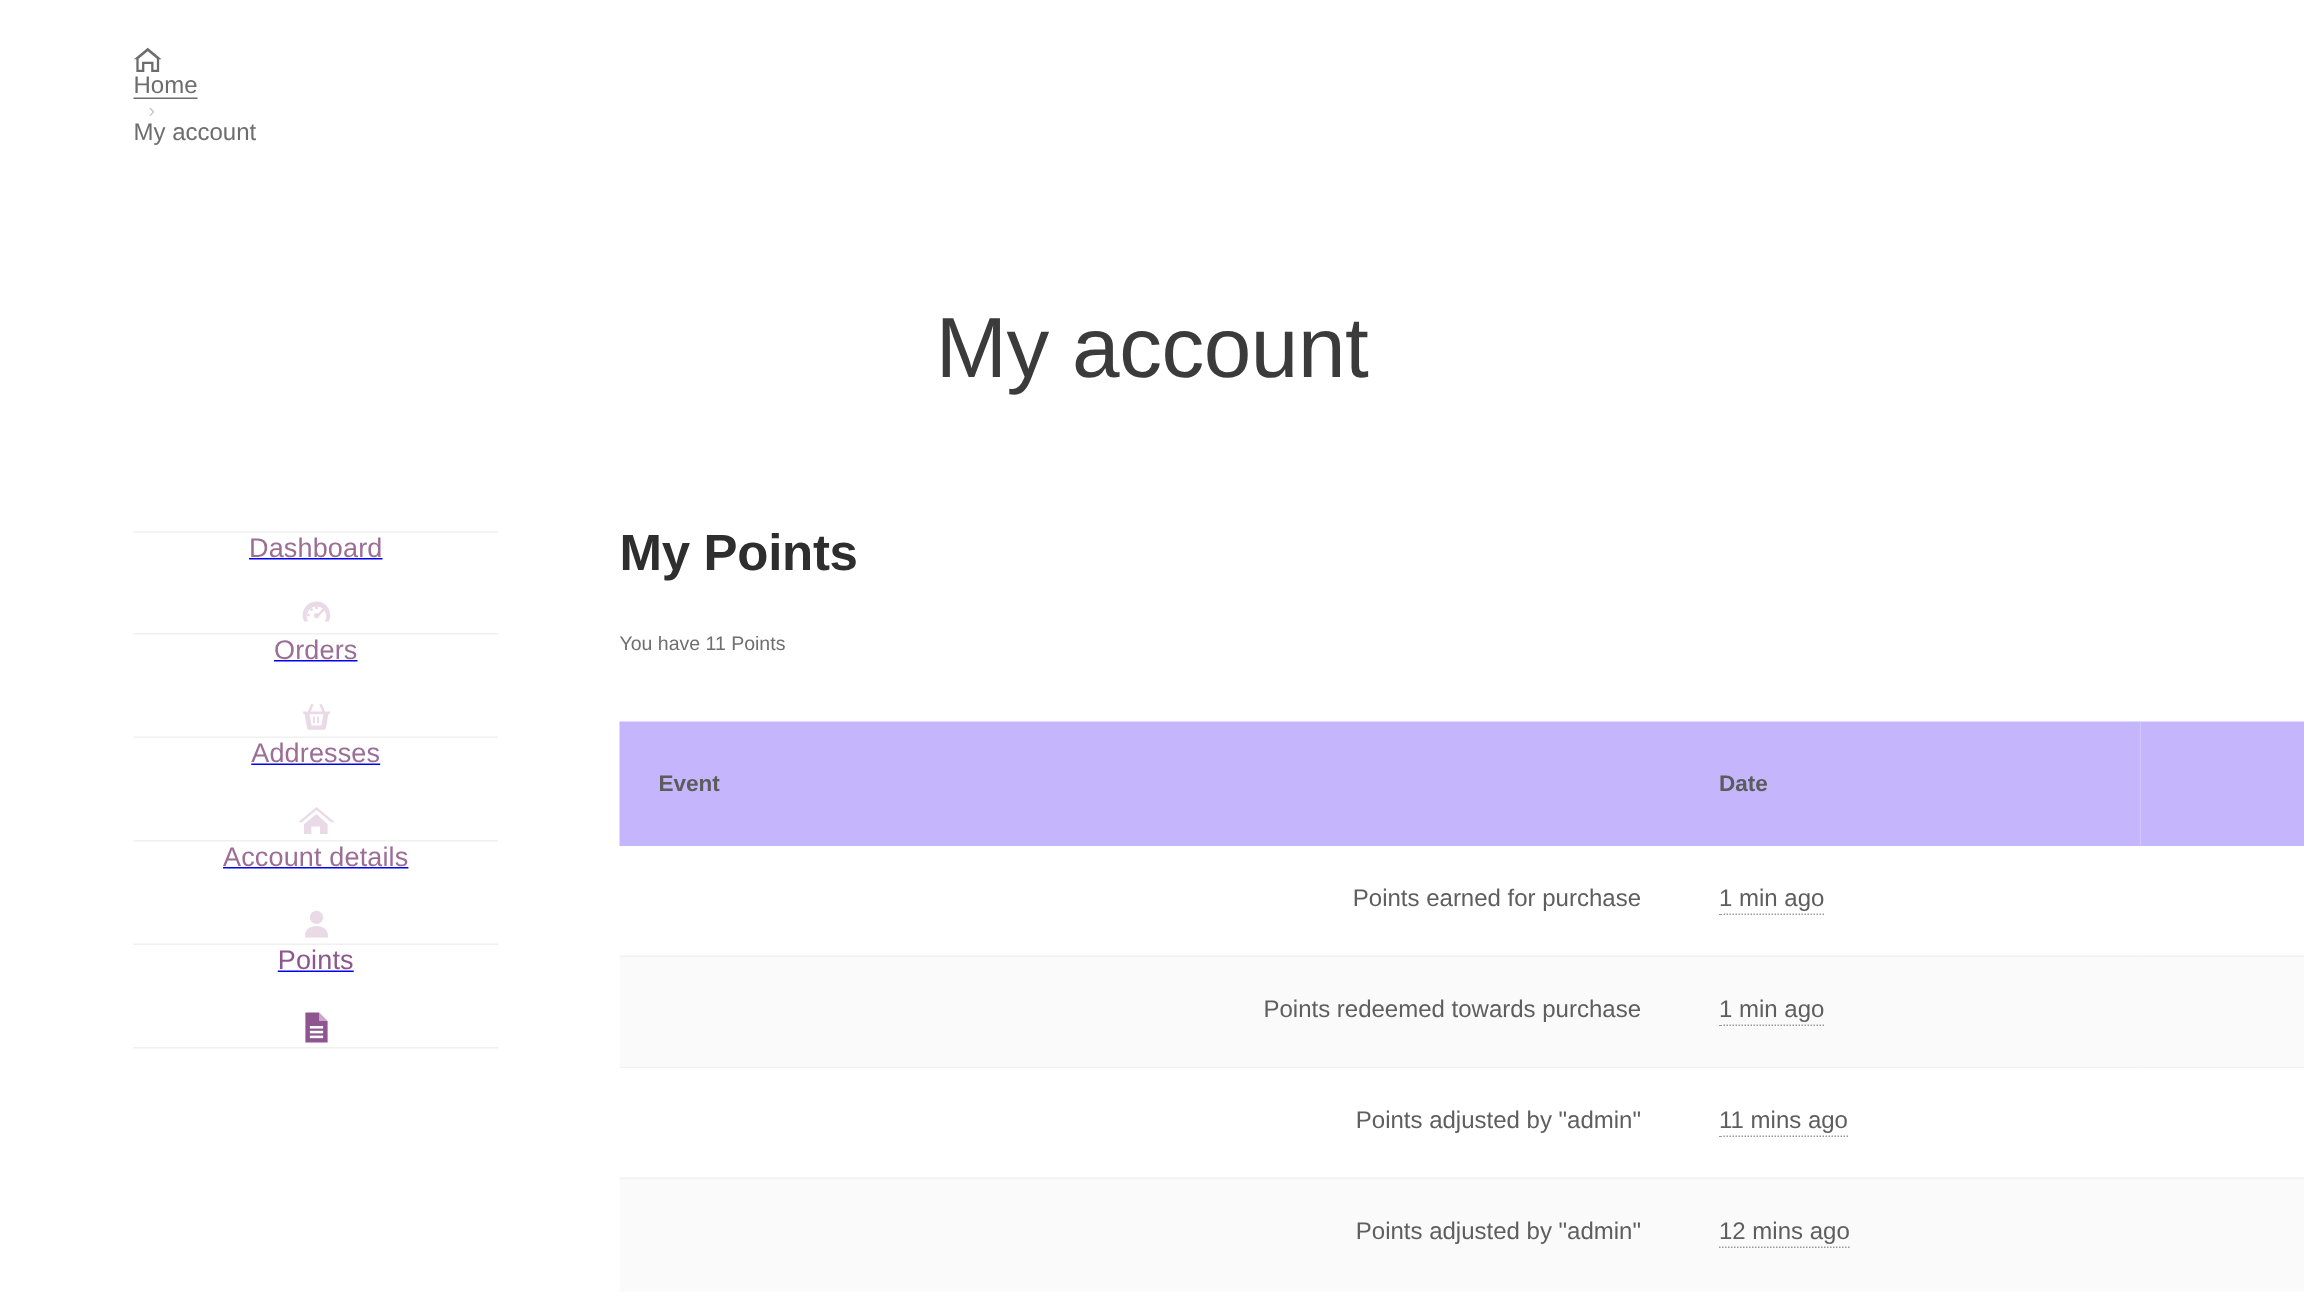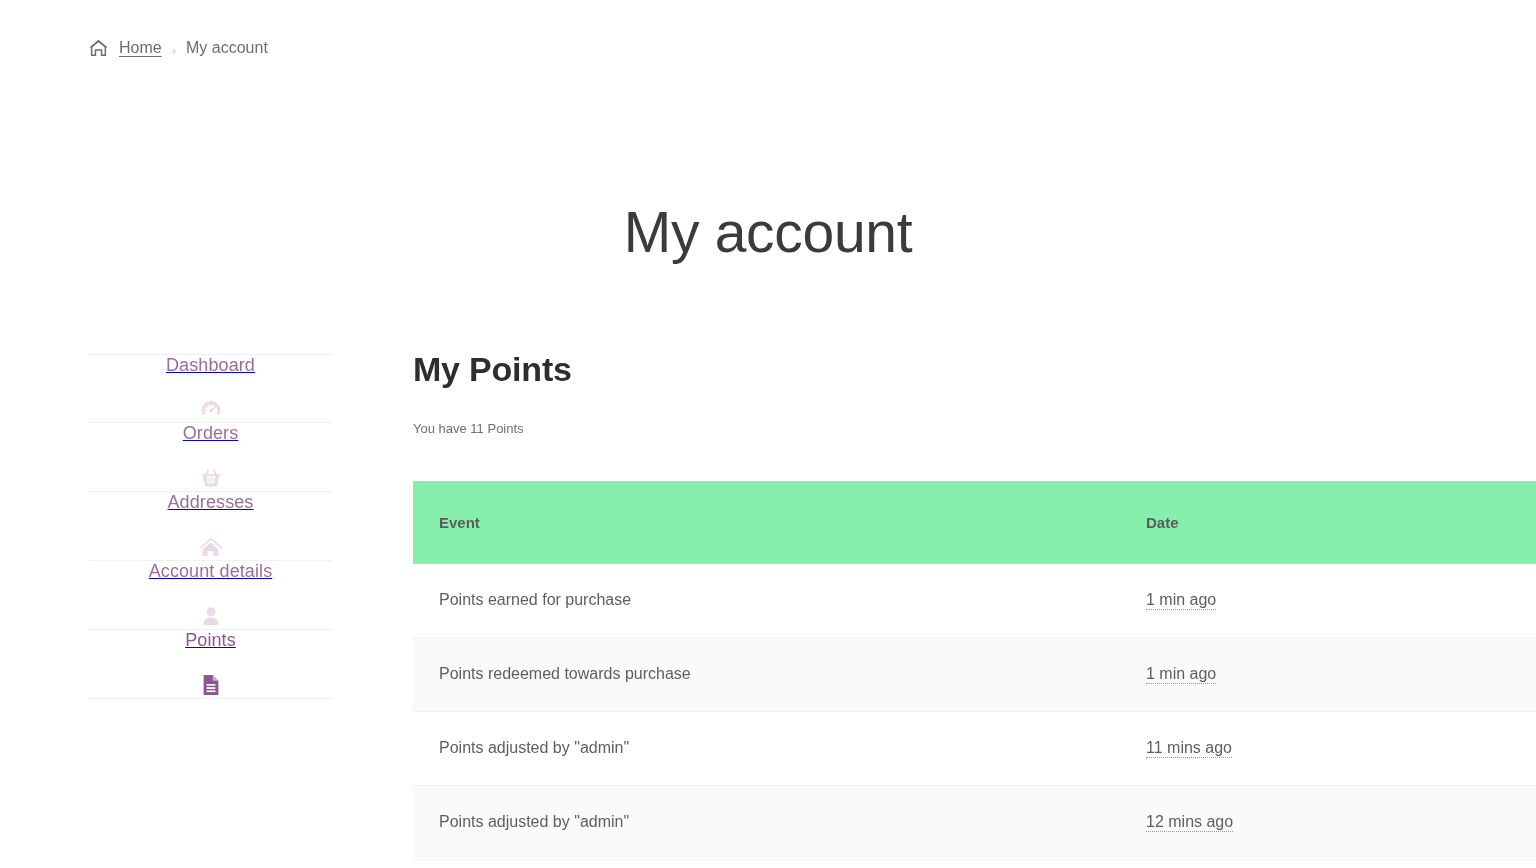--- a/index.html
+++ b/index.html
@@ -15,24 +15,25 @@
     overflow: hidden;
     position: relative;
   }
 
   
   .breadcrumb {
     position: absolute;
     left: 89px;
     top: 31px;
     display: flex;
-    align-items: flex-end;
+    align-items: flex-start;
     font-size: 16px;
     color: #6d6d6d;
     height: 26px;
+    flex-direction: column;
   }
   .breadcrumb .home-icon {
     display: inline-flex;
     align-items: center;
     margin-right: 11px;
     color: #6d6d6d;
   }
   .breadcrumb .crumb-link {
     color: #6d6d6d;
     text-decoration: underline;
@@ -128,40 +129,40 @@
   }
 
   
   .points-table {
     margin-top: 45px;
     width: 1051px;
     border-collapse: collapse;
     table-layout: fixed;
   }
   .points-table th {
-    background: #86efac;
+    background: #c4b5fd;
     font-size: 15px;
     font-weight: bold;
     color: #5c5c5c;
     text-align: left;
     padding: 33px 26px 33px 26px;
     border: none;
   }
   .points-table td {
     font-size: 16px;
     color: #5e5e5e;
     padding: 27px 26px 28px 26px;
     border-top: 1px solid #f1f1f1;
   }
   .points-table tbody tr:nth-child(odd) { background: #ffffff; }
   .points-table tbody tr:nth-child(even) { background: #fafafa; }
   .points-table tbody tr:first-child td { border-top: none; }
   .points-table tbody tr:last-child td { padding-bottom: 30px; }
 
-  .col-event  { width: 655px; }
+  .col-event  { width: 655px; text-align: right; }
   .col-date   { width: 255px; }
   .col-points { width: 141px; }
 
   th.col-points, td.col-points { text-align: right; }
 
   .date-cell .rel-date {
     border-bottom: 1px dotted #9a9a9a;
     padding-bottom: 1px;
     cursor: help;
   }

